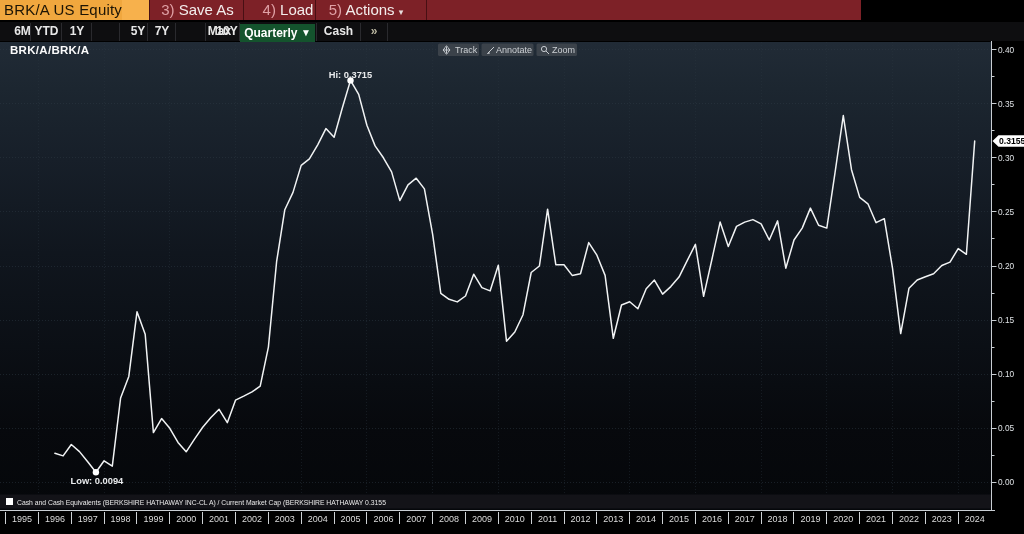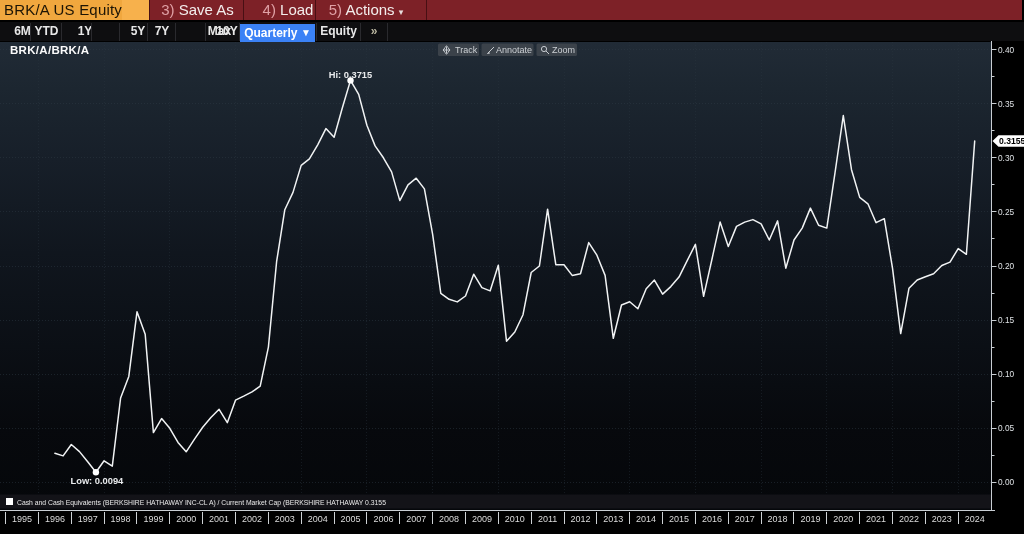--- a/index.html
+++ b/index.html
@@ -1,35 +1,35 @@
 <!DOCTYPE html>
 <html><head><meta charset="utf-8"><style>
 * { margin:0; padding:0; box-sizing:border-box; }
 html,body { width:1024px; height:534px; background:#000; overflow:hidden;
   font-family:"Liberation Sans", sans-serif; }
 #page { position:relative; width:1024px; height:534px; background:#000; }
 .abs { position:absolute; }
 
 
-#topbar { position:absolute; left:0; top:0; width:1022px; height:20px; background:#7d2127;padding-left:25px; }
+#topbar { position:absolute; left:0; top:0; width:861px; height:20px; background:#7d2127;padding-left:25px; }
 #cmd { position:absolute; left:0; top:0; width:149px; height:20px; background:#f0a73e; }
 #cmd .tail { position:absolute; left:122px; top:0; width:27px; height:20px; background:#f7b14c; }
 #cmd .txt { position:absolute; left:4px; top:1px; font-size:15px; color:#1c1405; letter-spacing:0.2px; }
 .rbtn { position:absolute; top:0; height:20px; line-height:20px; text-align:center;
   color:#f3edec; font-size:15px;border-radius:10px; }
 .rbtn .n { color:#dfa0a5; }
 .rsep { position:absolute; top:0; width:1px; height:20px; background:#480f13; }
 #caret { color:#e8dddd; font-size:9px; }
 
 
 #toolbar { position:absolute; left:0; top:22px; width:1024px; height:19px; background:#0e0e10; }
 .tbtn { position:absolute; top:0; height:19px; line-height:19px; text-align:center;
   color:#e8e8e8; font-size:12px; font-weight:bold; }
 .tsep { position:absolute; top:1px; width:1px; height:18px; background:#2a2a2e; }
-#qbox { position:absolute; left:240px; top:1.5px; width:75px; height:18px; background:#3b82f6;
+#qbox { position:absolute; left:240px; top:1.5px; width:75px; height:18px; background:#14532d;
   color:#fff; font-size:12px; font-weight:bold; text-align:center; line-height:18px; }
 #qbox .car { font-size:10px; position:relative; top:-0.5px; }
 
 svg text { font-family:"Liberation Sans", sans-serif; }
 </style></head>
 <body>
 <div id="page">
   <div id="topbar">
     <div id="cmd">
         <div class="tail"></div>
@@ -40,28 +40,28 @@
     <div class="rbtn" style="left:316px;width:100px;"><span class="n">5)</span> Actions <span id="caret">▾</span></div>
     <div class="rsep" style="left:149px"></div>
     <div class="rsep" style="left:243px"></div>
     <div class="rsep" style="left:315px"></div>
     <div class="rsep" style="left:426px"></div>
   </div>
 
   <div id="toolbar">
     <div class="tbtn" style="left:0px;width:45px;">6M</div>
     <div class="tbtn" style="left:31px;width:31px;">YTD</div>
-    <div class="tbtn" style="left:70px;width:30px;">1Y</div>
+    <div class="tbtn" style="left:62px;width:30px;">1Y</div>
     <div class="tbtn" style="left:92px;width:28px;margin-top:37px;">3Y</div>
     <div class="tbtn" style="left:124px;width:28px;text-align:center;">5Y</div>
     <div class="tbtn" style="left:148px;width:28px;">7Y</div>
     <div class="tbtn" style="left:176px;width:30px;margin-left:36px;">10Y</div>
     <div class="tbtn" style="left:202px;width:35px;">Max</div>
     <div id="qbox">Quarterly <span class="car">▼</span></div>
-    <div class="tbtn" style="left:316px;width:45px;">Equity</div>
+    <div class="tbtn" style="left:316px;width:45px;">Cash</div>
     <div class="tbtn" style="left:361px;width:26px;color:#b9b59f;">»</div>
     <div class="tsep" style="left:30px"></div>
     <div class="tsep" style="left:61px"></div>
     <div class="tsep" style="left:91px"></div>
     <div class="tsep" style="left:119px"></div>
     <div class="tsep" style="left:147px"></div>
     <div class="tsep" style="left:175px"></div>
     <div class="tsep" style="left:205px"></div>
     <div class="tsep" style="left:239px"></div>
     <div class="tsep" style="left:316px"></div>

